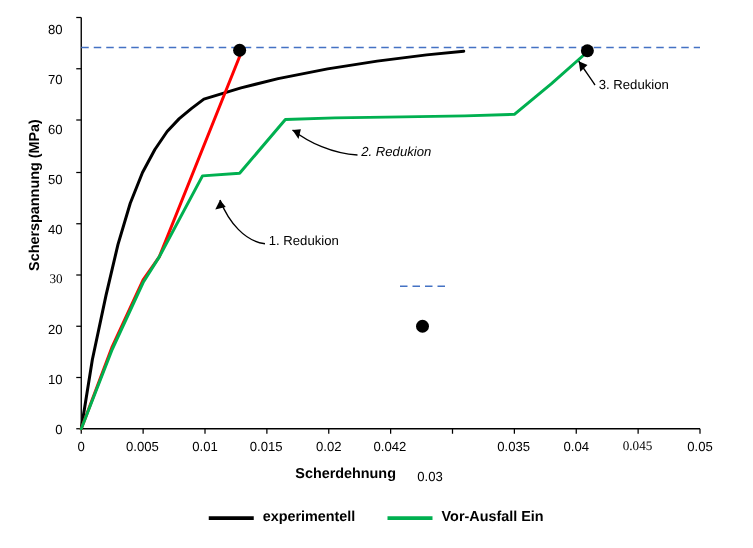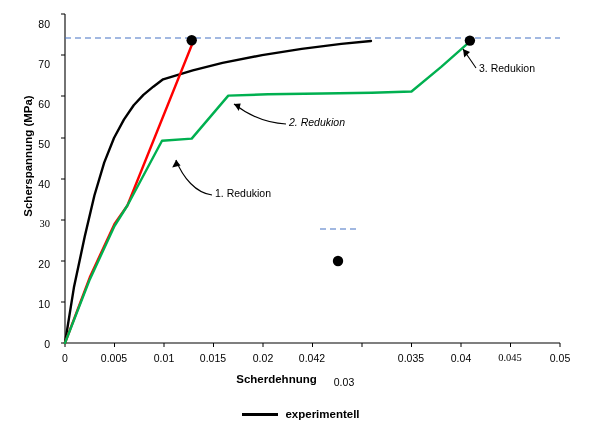--- a/index.html
+++ b/index.html
@@ -179,15 +179,19 @@
   <div class="annot" style="left:215px; top:187px;">1. Redukion</div>
   <div class="annot" style="left:289px; top:116px;font-style:italic;">2. Redukion</div>
   <div class="annot" style="left:479px; top:62px;">3. Redukion</div>
 
 
   <div id="bottom-legend">
     <div class="bl-item">
       <span class="bl-swatch" style="background:#000000;"></span>
       <span class="bl-label">experimentell</span>
     </div>
+    <div class="bl-item">
+      <span class="bl-swatch" style="background:#00b050;"></span>
+      <span class="bl-label">Vor-Ausfall Ein</span>
+    </div>
   </div>
 
 </div>
 
 </body></html>

